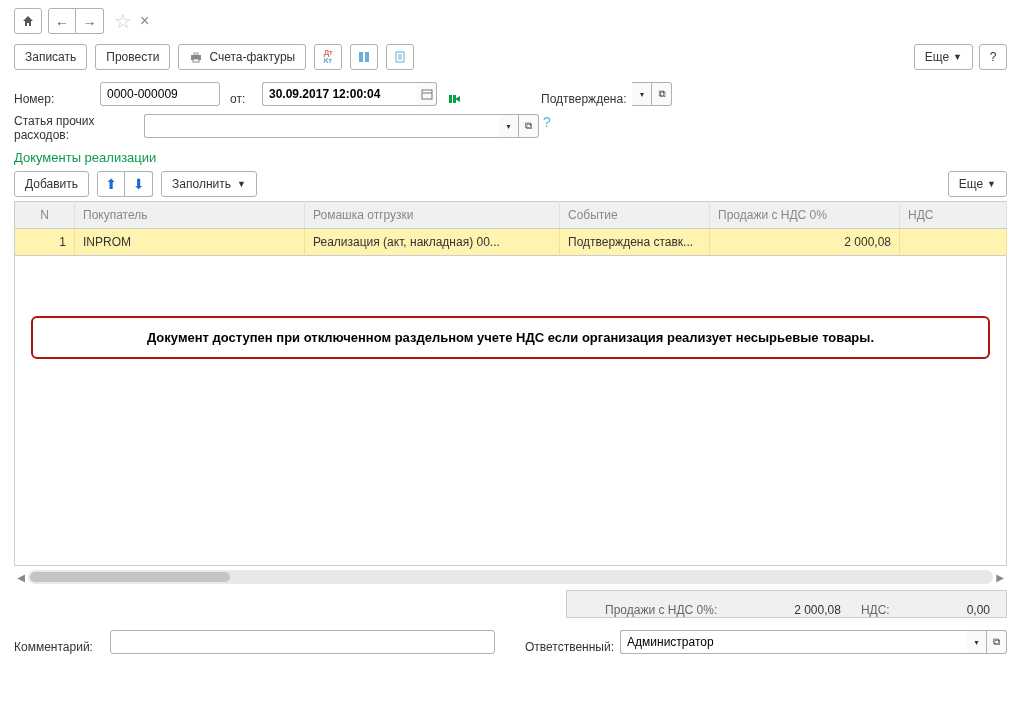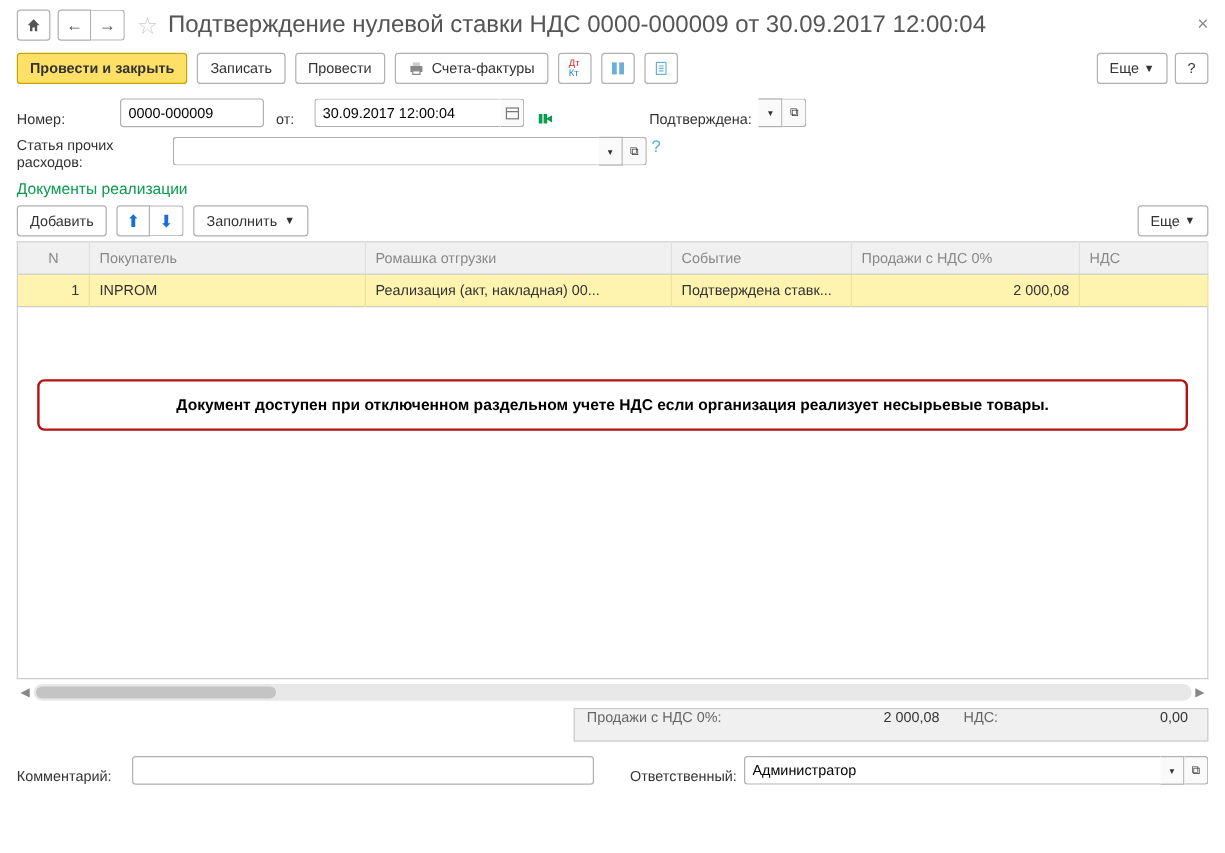--- a/index.html
+++ b/index.html
@@ -88,27 +88,28 @@
     border: 2px solid #b31212;
     border-radius: 6px;
     padding: 12px 16px;
     font-weight: bold;
     font-size: 13px;
     text-align: center;
     color: #000;
   }
   .totals {
     display: flex;
-    align-items: flex-start;
+    align-items: flex-end;
     border: 1px solid #ccc;
     background: #f0f0f0;
     height: 28px;
     margin-top: 6px;
     margin-left: auto;
-    width: 529px;
+    width: 441px;
+    padding-left: 28px;
   }
   .totals .lbl { color: #666; padding: 0 10px; }
   .totals .val { color: #333; padding: 0 10px; }
   .scroller { display:flex; align-items:center; margin-top:4px;}
   .scroller .sb { flex:1; height:14px; background:#e8e8e8; border-radius:7px; position:relative;}
   .scroller .thumb{ position:absolute; left:2px; top:2px; height:10px; width:200px; background:#c4c4c4; border-radius:5px;}
   .scroller .arr{ width:14px; text-align:center; color:#888; font-size:10px;}
   svg { display: block; }
   .qmark { color: #5bb2e0; font-size: 14px; margin-left: 4px; }
   .close-x { color:#888; font-size:16px; cursor:pointer; margin-left:8px; }
@@ -126,26 +127,24 @@
       </svg>
   </div>
   <div style="width:6px"></div>
   <div class="btn sq" style="border-top-right-radius:0;border-bottom-right-radius:0;">
     <span style="font-size:14px;color:#555">←</span>
   </div>
   <div class="btn sq" style="border-left:none;border-top-left-radius:0;border-bottom-left-radius:0;">
     <span style="font-size:14px;color:#555">→</span>
   </div>
   <span class="star-icon" style="margin-left:10px;">☆</span>
-  <span class="title-text">Подтверждение нулевой ставки НДС 0000-000009 от 30.09.2017 12:00:04</span>
   <span class="close-x">×</span>
 </div>
 
 <div class="toolbar">
-  <div class="btn yellow">Провести и закрыть</div>
   <div class="btn">Записать</div>
   <div class="btn">Провести</div>
   <div class="btn">
     <svg width="14" height="14" viewBox="0 0 14 14" style="margin-right:6px;">
         <rect x="2" y="5" width="10" height="5" fill="#888"></rect>
         <rect x="4" y="2" width="6" height="3" fill="#ccc"></rect>
         <rect x="4" y="9" width="6" height="3" fill="#fff" stroke="#888"></rect>
       </svg>
     <span>Счета-фактуры</span>
   </div>
@@ -173,21 +172,21 @@
     </div>
     <div class="btn sq">?</div>
   </div>
 </div>
 
 <div class="form-row">
   <span class="label" style="width:80px;">Номер:</span>
   <input class="input" style="width: 120px;" value="0000-000009">
   <span class="label" style="margin-left:10px;width:26px;">от:</span>
   <div class="input-group">
-    <input class="input" style="width: 155px;" value="30.09.2017 12:00:04">
+    <input class="input" style="width: 155px; font-weight: bold;" value="30.09.2017 12:00:04">
     <div class="ig-btn last">
       <svg width="12" height="12" viewBox="0 0 12 12">
           <rect x="1" y="2" width="10" height="9" fill="none" stroke="#777"></rect>
           <line x1="1" y1="5" x2="11" y2="5" stroke="#777"></line>
         </svg>
     </div>
   </div>
   <span class="greenchk" style="margin-left:10px;">
     <svg width="14" height="14" viewBox="0 0 14 14">
         <path d="M2 3 L5 3 L5 11 L2 11 Z M6 3 L9 3 L9 11 L6 11 Z" fill="#0a9b4d"></path>

